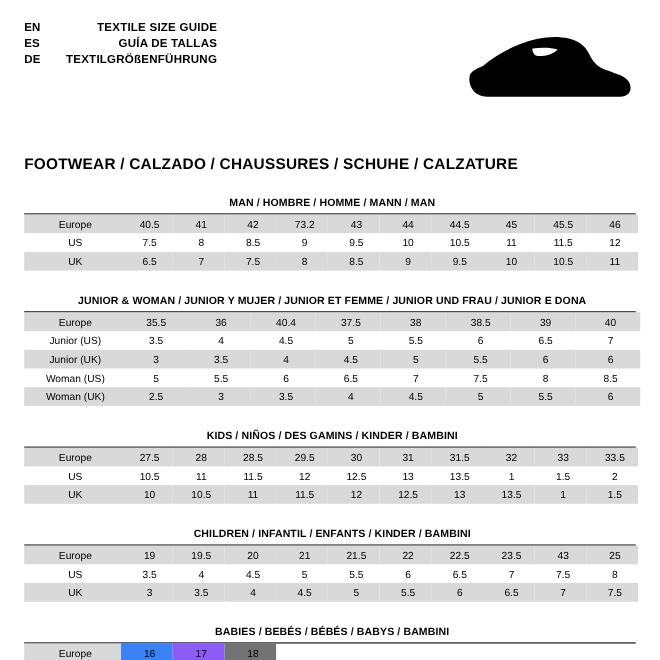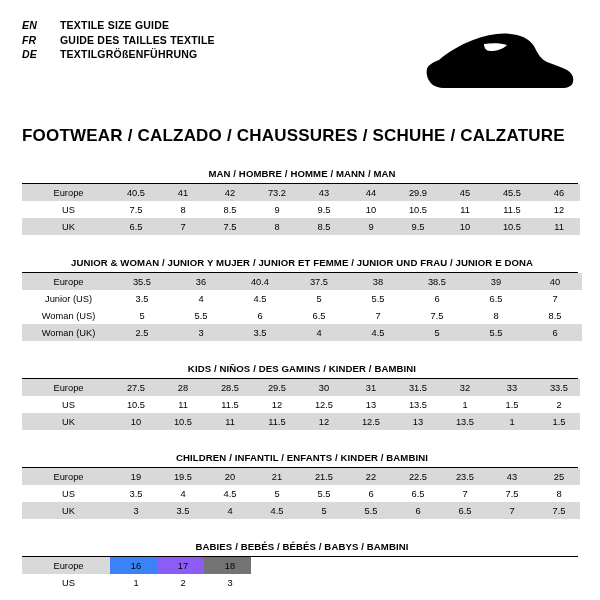--- a/index.html
+++ b/index.html
@@ -35,37 +35,37 @@
     font-size: 10.5px;
     line-height: 14.6px;
     padding: 0;
     vertical-align: top;
     font-weight: bold;
     letter-spacing: 0.2px;
   }
   .lang-code {
     width: 38px;
     font-weight: bold;
-    font-style: italic;
   }
   .lang-title {
     font-weight: bold;
+    text-align: right;
   }
 
   .shoe-wrap {
     position: absolute;
     right: 2px;
     top: 8px;
     width: 200px;
     height: 72px;
   }
 
   .category-title {
-    margin-top: 16px;
-    font-size: 17px;
+    margin-top: 31px;
+    font-size: 14px;
     font-weight: bold;
     letter-spacing: 0.2px;
   }
 
   
   .section {
     margin-top: 22px;
     text-align: center;
   }
   .section-title {
@@ -104,22 +104,22 @@
 <div class="page">
 
   <div class="header">
     <table class="lang-table">
       <tbody>
         <tr>
           <td class="lang-code">EN</td>
           <td class="lang-title">TEXTILE SIZE GUIDE</td>
         </tr>
         <tr>
-          <td class="lang-code">FR</td>
-          <td class="lang-title">GUIDE DES TAILLES TEXTILE</td>
+          <td class="lang-code">ES</td>
+          <td class="lang-title">GUÍA DE TALLAS</td>
         </tr>
         <tr>
           <td class="lang-code">DE</td>
           <td class="lang-title">TEXTILGRÖßENFÜHRUNG</td>
         </tr>
       </tbody>
     </table>
 
     <div class="shoe-wrap">
       <svg viewBox="0 0 200 72" width="200" height="72" aria-hidden="true">
@@ -153,21 +153,21 @@
       </colgroup>
       <tbody>
         <tr class="shaded">
           <td class="label">Europe</td>
           <td>40.5</td>
           <td>41</td>
           <td>42</td>
           <td>73.2</td>
           <td>43</td>
           <td>44</td>
-          <td>29.9</td>
+          <td>44.5</td>
           <td>45</td>
           <td>45.5</td>
           <td>46</td>
         </tr>
         <tr>
           <td class="label">US</td>
           <td>7.5</td>
           <td>8</td>
           <td>8.5</td>
           <td>9</td>
@@ -226,20 +226,31 @@
           <td class="label">Junior (US)</td>
           <td>3.5</td>
           <td>4</td>
           <td>4.5</td>
           <td>5</td>
           <td>5.5</td>
           <td>6</td>
           <td>6.5</td>
           <td>7</td>
         </tr>
+        <tr class="shaded">
+          <td class="label">Junior (UK)</td>
+          <td>3</td>
+          <td>3.5</td>
+          <td>4</td>
+          <td>4.5</td>
+          <td>5</td>
+          <td>5.5</td>
+          <td>6</td>
+          <td>6</td>
+        </tr>
         <tr>
           <td class="label">Woman (US)</td>
           <td>5</td>
           <td>5.5</td>
           <td>6</td>
           <td>6.5</td>
           <td>7</td>
           <td>7.5</td>
           <td>8</td>
           <td>8.5</td>

